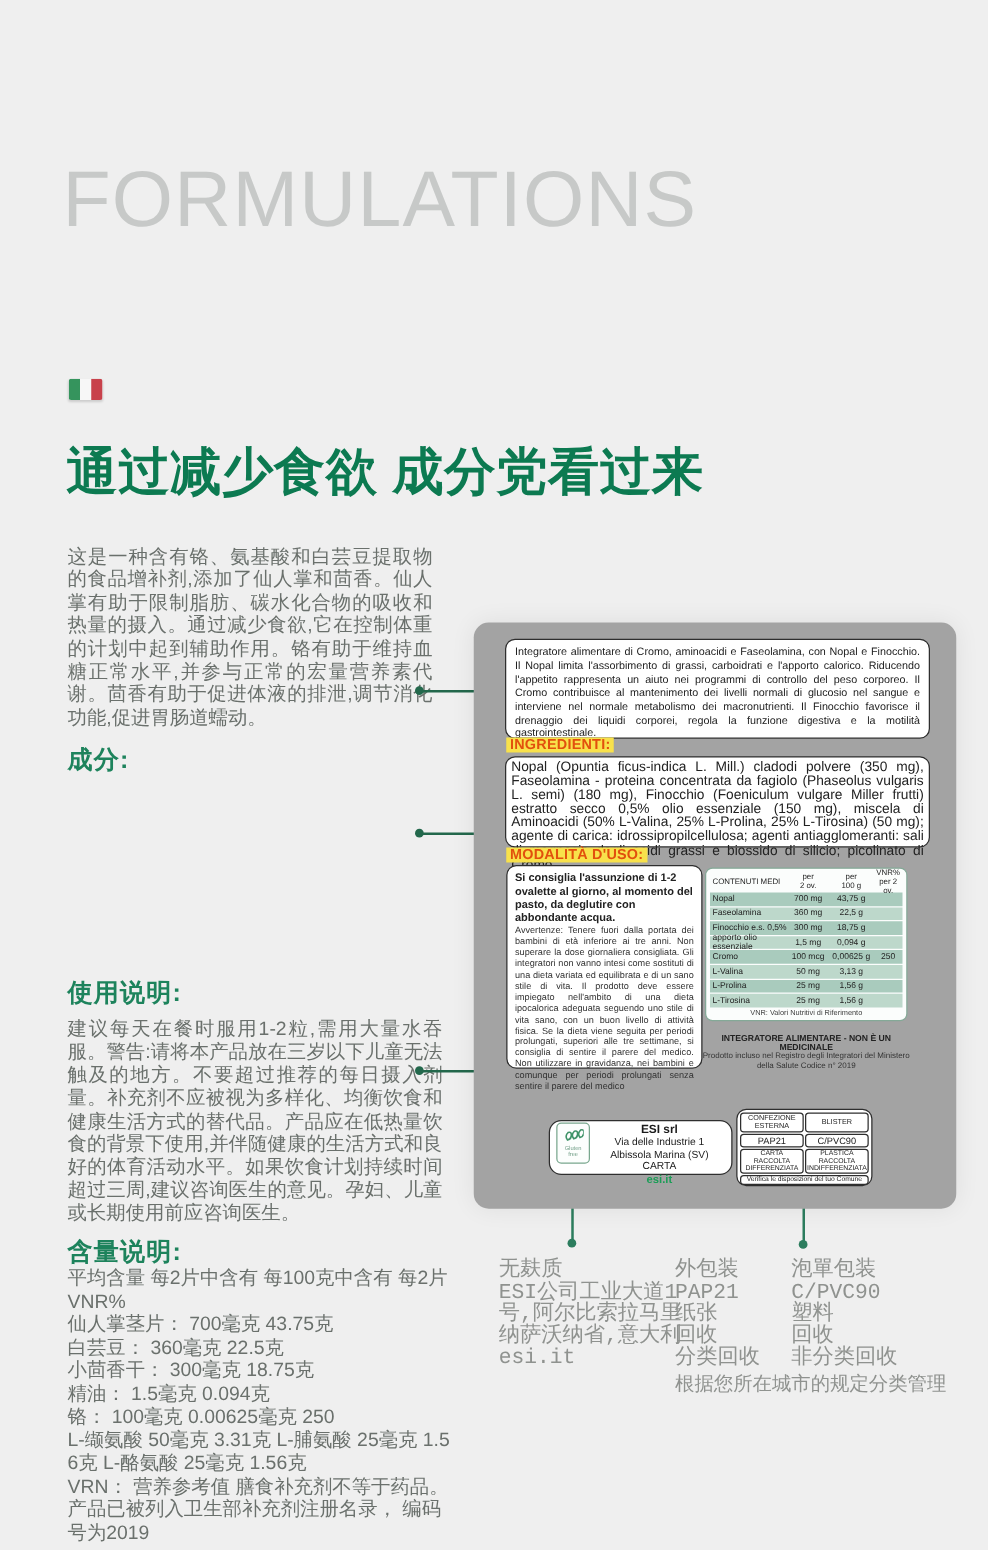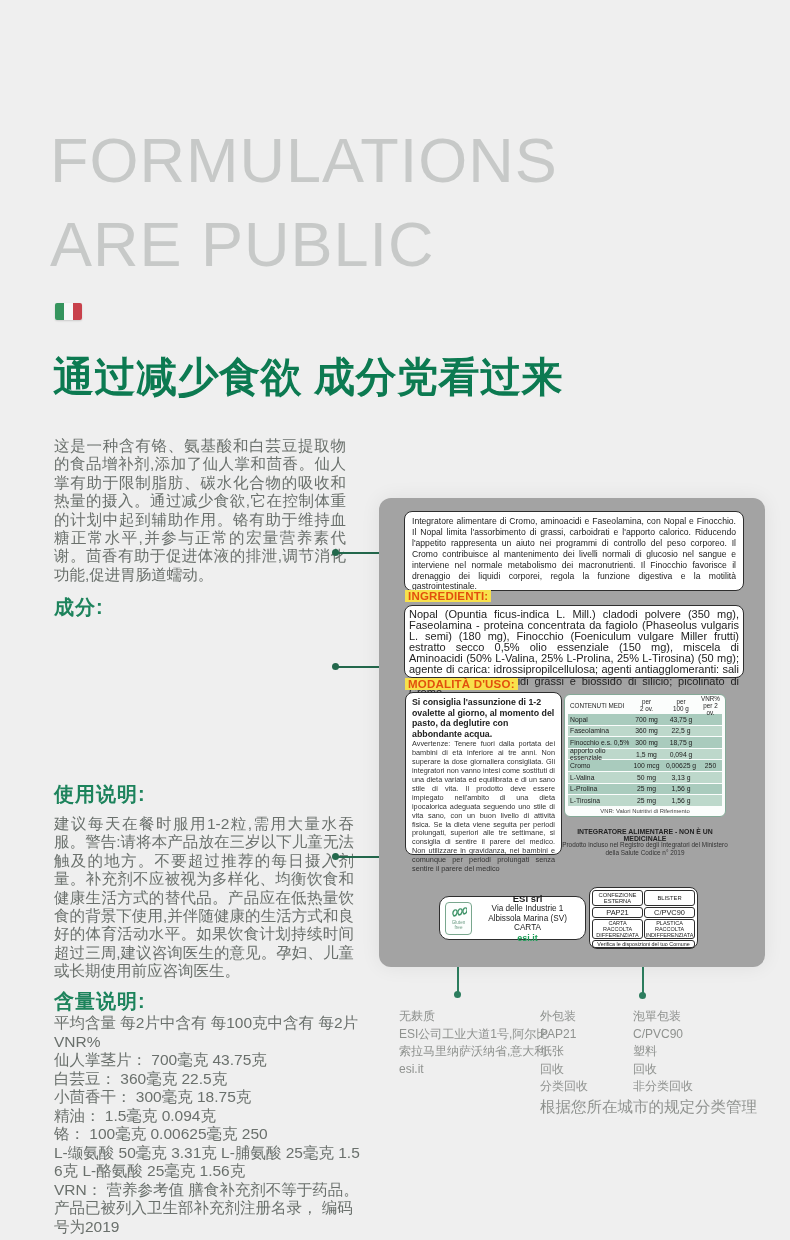--- a/index.html
+++ b/index.html
@@ -60,54 +60,53 @@
   .c-name { width:62px; padding-left:2px; text-align:left; }
   .c-n1 { width:33px; text-align:center; }
   .c-n2 { width:36px; text-align:center; }
   .c-n3 { width:23px; text-align:center; }
   .nfoot { font-size:5.9px; text-align:center; margin-top:2px; color:#444; }
 
   .disclaimer { left:177px; top:330px; width:178px; text-align:center; font-size:6.9px; font-weight:600; color:#222; }
   .registry { left:182px; top:343px; width:168px; text-align:center; font-size:6.4px; line-height:8px; color:#333; }
 
   
-  .esi-box { left:60px; top:398px; width:147px; height:44px; border-radius:10px; display:flex; align-items:center; padding:11px 5px; }
+  .esi-box { left:60px; top:398px; width:147px; height:44px; border-radius:10px; display:flex; align-items:flex-start; padding:1px 5px; }
   .gluten { width:27px; height:33px; border:1px solid #79a78e; border-radius:4px; display:flex; flex-direction:column; align-items:center; justify-content:center; margin-right:3px; background:#fcfefd; }
   .gluten-label { font-size:4.6px; line-height:5px; color:#6d9c84; text-align:center; white-space:pre-line; }
   .esi-txt { flex:1; text-align:center; color:#1c1c1c; }
   .esi-name { font-size:9.5px; font-weight:700; }
   .esi-addr { font-size:8.2px; line-height:9.6px; }
   .esi-site { font-size:9px; font-weight:700; color:#1c9d57; }
 
   
   .pack-box { left:210px; top:389px; width:109px; height:62px; border-radius:8px; padding:2px; background:#fff; }
   .pack-grid { display:grid; grid-template-columns:1fr 1fr; gap:1px; height:100%; }
   .pcell { border:1px solid #2e2e2e; border-radius:3px; display:flex; align-items:center; justify-content:center; text-align:center; color:#222; }
   .p-r1 { font-size:5.8px; line-height:6.4px; white-space:pre-line; height:16px; }
   .p-r2 { font-size:7.4px; height:11px; }
   .p-r3 { font-size:5.5px; line-height:6px; white-space:pre-line; height:20px; }
   .p-foot { grid-column:1 / 3; font-size:5.4px; height:8px; }
 
   
-  .fcol { font-size:12px; line-height:17.6px; color:#8f928f; word-break:break-all; }
+  .fcol { font-size:17px; line-height:17.6px; color:#8f928f; word-break:break-all;font-family:Liberation Mono, monospace; }
   .fcol1 { left:399px; top:1008px; width:150px; }
   .fcol2 { left:540px; top:1008px; width:100px; }
   .fcol3 { left:633px; top:1008px; width:135px; }
   .fnote { left:540px; top:1097px; width:245px; font-size:15.5px; color:#8f928f; }
 
   .wheat-svg path { stroke:#3f9368; stroke-width:2.6; fill:none; stroke-linecap:round; }
 </style>
 </head>
 <body>
 
 <div id="page">
 
   <div class="abs hero">
     <div>FORMULATIONS</div>
-    <div>ARE PUBLIC</div>
   </div>
 
   <div class="abs flag">
     <div class="g"></div>
     <div class="w"></div>
     <div class="r"></div>
   </div>
 
   <div class="abs main-title">通过减少食欲 成分党看过来</div>
 

